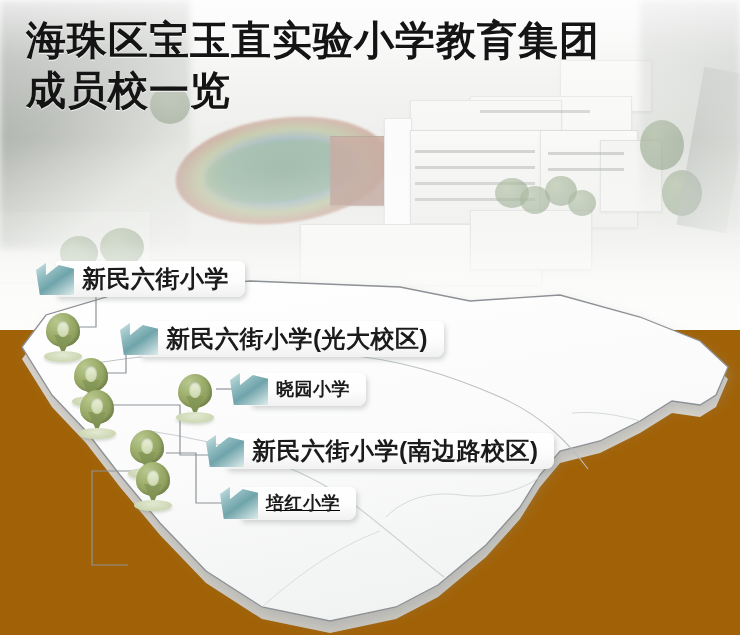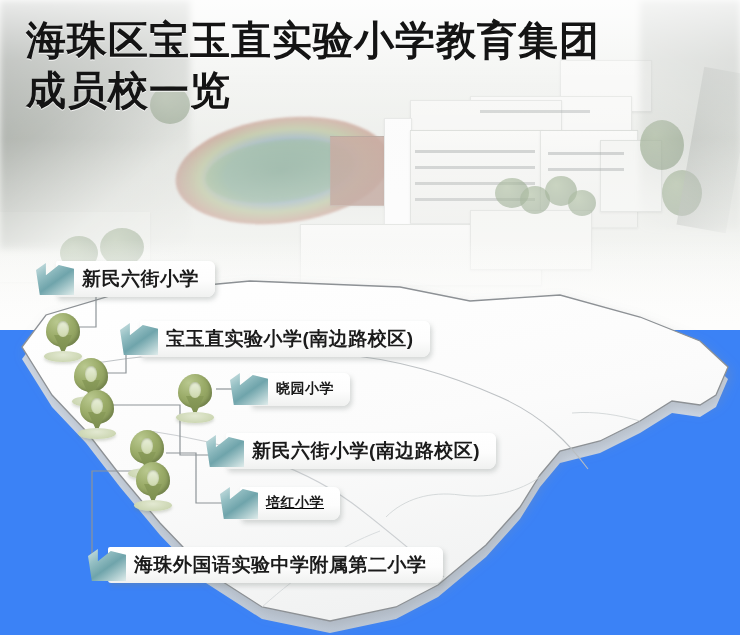--- a/index.html
+++ b/index.html
@@ -1,21 +1,21 @@
 <!DOCTYPE html>
 <html><head>
 <meta charset="utf-8">
 <style>
   html,body{margin:0;padding:0;}
   body{
     width:740px;height:635px;overflow:hidden;
     font-family:"Liberation Sans","DejaVu Sans",sans-serif;
     background:#ffffff;
   }
-  #stage{position:relative;width:740px;height:635px;overflow:hidden;background:#3b82f6;}
+  #stage{position:relative;width:740px;height:635px;overflow:hidden;background:#a16207;}
 
   
   .photo{position:absolute;left:0;top:0;width:740px;height:330px;overflow:hidden;}
   .photo .sky{position:absolute;inset:0;background:linear-gradient(180deg,#f2f3f1 0%,#e9ebe7 25%,#e4e6e1 60%,#eceee9 100%);}
   .ph{position:absolute;}
   .track{left:175px;top:118px;width:215px;height:105px;
      background:radial-gradient(ellipse at 50% 50%, #4f78a8 0%, #5b86b4 38%, #9aa86f 55%, #b06a5c 72%, #c98d7c 85%, rgba(210,180,170,0) 100%);
      border-radius:50%;transform:rotate(-7deg);opacity:.72;filter:blur(1px);}
   .trackin{left:205px;top:140px;width:150px;height:62px;background:radial-gradient(ellipse at 50% 50%,#6e9c63 0%,#7fa86e 60%,rgba(140,170,120,0) 100%);border-radius:50%;transform:rotate(-7deg);opacity:.6;filter:blur(1px);}
   .bldg{background:#f6f6f4;border:1px solid rgba(150,155,150,.30);box-shadow:0 1px 2px rgba(90,95,90,.14);}
@@ -75,23 +75,23 @@
   .label .flagbox{position:relative;width:40px;height:38px;flex:0 0 40px;z-index:3;}
   .label .flag{position:absolute;left:2px;top:3px;width:38px;height:32px;
       background:linear-gradient(145deg,#cfe3e4 0%,#96c0c4 28%,#6fa4ab 55%,#dfeceb 100%);
       clip-path:polygon(0% 22%,26% 0%,26% 38%,60% 6%,100% 18%,100% 100%,10% 100%);
       filter:drop-shadow(1px 2px 2px rgba(90,110,110,.35));}
   .label .bar{position:relative;height:33px;display:flex;align-items:center;
       background:linear-gradient(180deg,#ffffff 0%,#fdfdfd 55%,#f0f1f0 100%);
       box-shadow:2px 3px 5px rgba(120,128,125,.30);
       border-radius:2px 6px 8px 3px;margin-left:-18px;padding:0 16px 0 26px;}
   .label .txt{font-family:"Liberation Sans","DejaVu Sans",sans-serif;
-      font-weight:700;font-size:14px;color:#1b1b1b;white-space:nowrap;letter-spacing:.5px;}
+      font-weight:700;font-size:18px;color:#1b1b1b;white-space:nowrap;letter-spacing:.5px;}
   .label.big .bar{height:36px;}
-  .label.big .txt{font-size:19px;}
+  .label.big .txt{font-size:24px;}
 </style>
 </head>
 <body>
 
 <div id="stage">
 
   <div class="photo">
     <div class="sky"></div>
     <div class="ph track"></div>
     <div class="ph trackin"></div>
@@ -231,21 +231,21 @@
     <div class="bar">
         <span class="txt">新民六街小学</span>
       </div>
   </div>
 
   <div class="label big" style="left:118px;top:320px;">
     <div class="flagbox">
         <div class="flag"></div>
       </div>
     <div class="bar">
-        <span class="txt">宝玉直实验小学(南边路校区)</span>
+        <span class="txt">新民六街小学(光大校区)</span>
       </div>
   </div>
 
   <div class="label" style="left:228px;top:370px;">
     <div class="flagbox">
         <div class="flag"></div>
       </div>
     <div class="bar">
         <span class="txt">晓园小学</span>
       </div>
@@ -262,22 +262,14 @@
 
   <div class="label" style="left:218px;top:484px;text-decoration:underline;">
     <div class="flagbox">
         <div class="flag"></div>
       </div>
     <div class="bar">
         <span class="txt">培红小学</span>
       </div>
   </div>
 
-  <div class="label big" style="left:86px;top:546px;">
-    <div class="flagbox">
-        <div class="flag"></div>
-      </div>
-    <div class="bar">
-        <span class="txt">海珠外国语实验中学附属第二小学</span>
-      </div>
-  </div>
 
 </div>
 
 </body></html>

